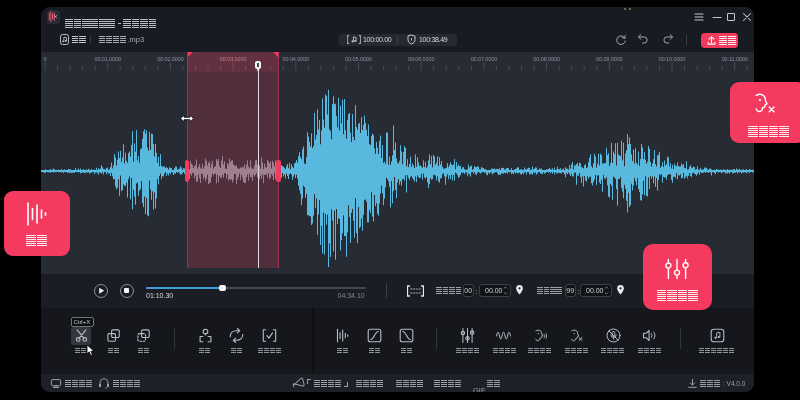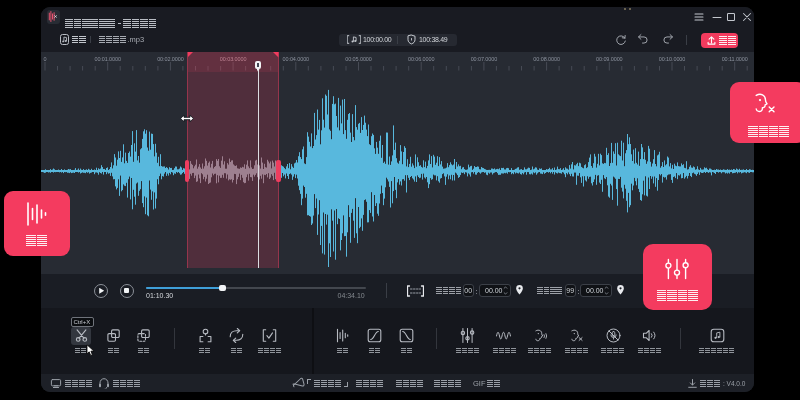--- a/index.html
+++ b/index.html
@@ -268,21 +268,21 @@
 <svg style="position:absolute;left:251px;top:3px" width="13" height="12" viewBox="-6.5 -6 13 12" fill="none" stroke="#9ba0a8" stroke-width="1" stroke-linecap="round" stroke-linejoin="round">
         <path d="M-4.8,0.6 L3,-3.6 C4,-4.1 5,-3.6 5,-2.4 V2.6 C5,3.8 4,4.3 3,3.8 L-4.8,-0.4 Z" transform="rotate(-15)" stroke-width="1"></path>
         <path d="M-5.4,1.2 l0.8,2.6" stroke-width="1"></path>
       </svg>
 <div class="abs" style="left:266px;top:5px;width:4px;height:5px;border-left:1px solid #9ba0a8;border-top:1px solid #9ba0a8"></div>
 <div style="position:absolute;left:272.5px;top:5.5px;width:28px;height:7px;background:repeating-linear-gradient(90deg,rgba(0,0,0,0) 0 6px,#1d2027 6px 7px),repeating-linear-gradient(#9ba0a8 0 1px,rgba(0,0,0,0) 1px 2px);"></div>
 <div class="abs" style="left:303px;top:8px;width:4px;height:5px;border-right:1px solid #9ba0a8;border-bottom:1px solid #9ba0a8"></div>
 <div style="position:absolute;left:314.5px;top:5.5px;width:28px;height:7px;background:repeating-linear-gradient(90deg,rgba(0,0,0,0) 0 6px,#1d2027 6px 7px),repeating-linear-gradient(#9ba0a8 0 1px,rgba(0,0,0,0) 1px 2px);"></div>
 <div style="position:absolute;left:354.5px;top:5.5px;width:28px;height:7px;background:repeating-linear-gradient(90deg,rgba(0,0,0,0) 0 6px,#1d2027 6px 7px),repeating-linear-gradient(#9ba0a8 0 1px,rgba(0,0,0,0) 1px 2px);"></div>
 <div style="position:absolute;left:392.5px;top:5.5px;width:28px;height:7px;background:repeating-linear-gradient(90deg,rgba(0,0,0,0) 0 6px,#1d2027 6px 7px),repeating-linear-gradient(#9ba0a8 0 1px,rgba(0,0,0,0) 1px 2px);"></div>
-<div style="position:absolute;left:432px;top:5px;font-size:7.5px;color:#9ba0a8;letter-spacing:0;font-weight:normal;white-space:nowrap">GIF</div>
+<div style="position:absolute;left:432px;top:12px;font-size:7.5px;color:#9ba0a8;letter-spacing:0;font-weight:normal;white-space:nowrap">GIF</div>
 <div style="position:absolute;left:445.5px;top:5.5px;width:14px;height:7px;background:repeating-linear-gradient(90deg,rgba(0,0,0,0) 0 6px,#1d2027 6px 7px),repeating-linear-gradient(#9ba0a8 0 1px,rgba(0,0,0,0) 1px 2px);"></div>
 <svg style="position:absolute;left:645.5px;top:3.5px" width="11" height="11" viewBox="-5.5 -5.5 11 11" fill="none" stroke="#9ba0a8" stroke-width="1" stroke-linecap="round" stroke-linejoin="round">
         <path d="M0,-4 V1.4 M-2.2,-0.6 L0,1.6 L2.2,-0.6 M-3.8,3.8 H3.8" stroke-width="1"></path>
       </svg>
 <div style="position:absolute;left:659px;top:5.5px;width:21px;height:7px;background:repeating-linear-gradient(90deg,rgba(0,0,0,0) 0 6px,#1d2027 6px 7px),repeating-linear-gradient(#9ba0a8 0 1px,rgba(0,0,0,0) 1px 2px);"></div>
 <div style="position:absolute;left:682px;top:5.5px;font-size:6.5px;color:#9ba0a8;letter-spacing:0;font-weight:normal;white-space:nowrap">: V4.0.0</div>
 </div>
 </div>
 <div class="abs" style="left:4px;top:191px;width:66px;height:65px;background:#f43b5f;border-radius:9px"></div>
 <svg style="position:absolute;left:24px;top:201px" width="26" height="26" viewBox="-13 -13 26 26" fill="none" stroke="#fff" stroke-width="1.6" stroke-linecap="round" stroke-linejoin="round">

